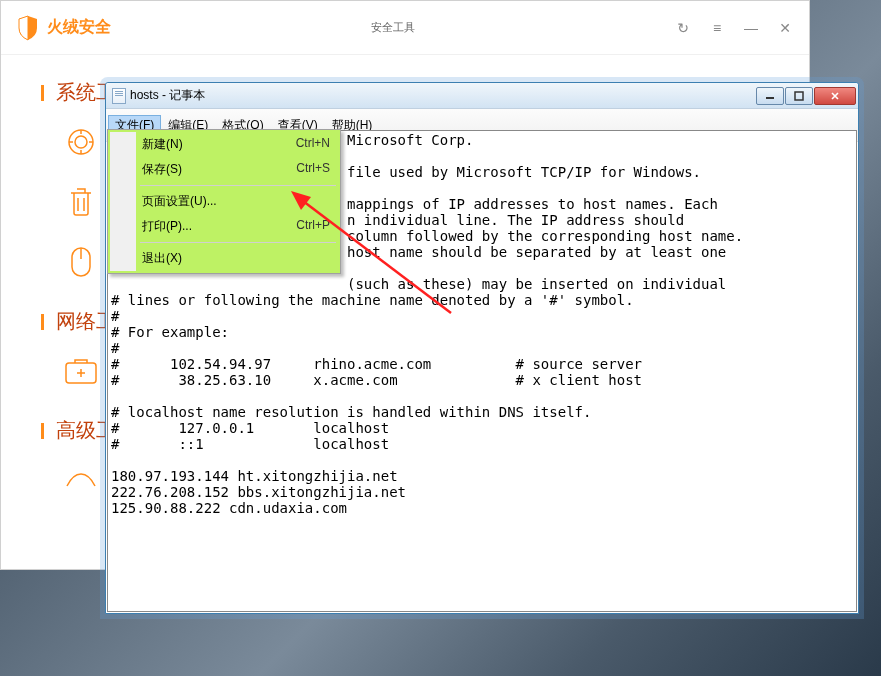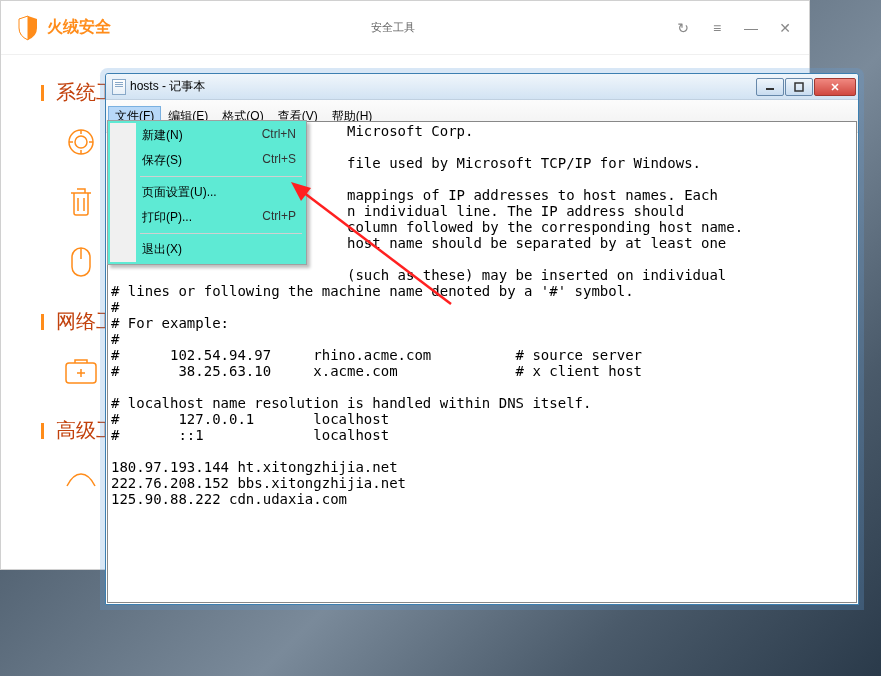--- a/index.html
+++ b/index.html
@@ -33,21 +33,21 @@
   .hr-section { margin-bottom: 28px; }
   .hr-section-header { display: flex; align-items: center; gap: 12px; margin-bottom: 18px; }
   .hr-orange-bar { width: 3px; height: 16px; background: #ff8c1a; }
   .hr-section-title { color: #c2410c; font-size: 20px; }
   .hr-icon-group { display: flex; flex-direction: column; gap: 24px; padding-left: 22px; }
   .hr-icon-item { width: 36px; height: 36px; display: flex; align-items: center; justify-content: center; }
   .hr-icon-svg { stroke: #ff8c1a; fill: none; stroke-width: 1.5; }
   
   
   .notepad-window {
-    position: absolute; left: 105px; top: 73px; width: 754px; height: 532px;
+    position: absolute; left: 105px; top: 82px; width: 754px; height: 532px;
     background: #fff; border: 1px solid #3c7fb1;
     box-shadow: 0 0 0 5px rgba(100,160,220,0.25);
     border-radius: 3px 3px 0 0;
   }
   .np-titlebar {
     height: 26px;
     background: linear-gradient(#f0f6fb, #d2e3f3);
     display: flex; align-items: center; padding: 0 2px 0 6px;
     border-bottom: 1px solid #c0d0e0;
     border-radius: 3px 3px 0 0;
@@ -79,22 +79,22 @@
   
   .np-content {
     position: absolute; left: 1px; right: 1px; top: 47px; bottom: 1px;
     background: #fff; border: 1px solid #888;
     font-family: "SimSun", "NSimSun", monospace; font-size: 14px; line-height: 16px;
     padding: 1px 3px; white-space: pre; overflow: hidden;
   }
   
   
   .np-dropdown {
-    position: absolute; left: 1px; top: 46px; width: 200px;
-    background: #5eead4; border: 1px solid #a0a0a0;
+    position: absolute; left: 1px; top: 46px; width: 234px;
+    background: #bef264; border: 1px solid #a0a0a0;
     box-shadow: 3px 3px 3px rgba(0,0,0,0.25);
     padding: 2px; font-size: 12px;
   }
   .np-dd-gutter {
     position: absolute; left: 2px; top: 2px; bottom: 2px; width: 26px;
     background: #f0f0f0;
   }
   .np-dd-item {
     display: flex; padding: 4px 8px 4px 32px; cursor: default;
     position: relative;

